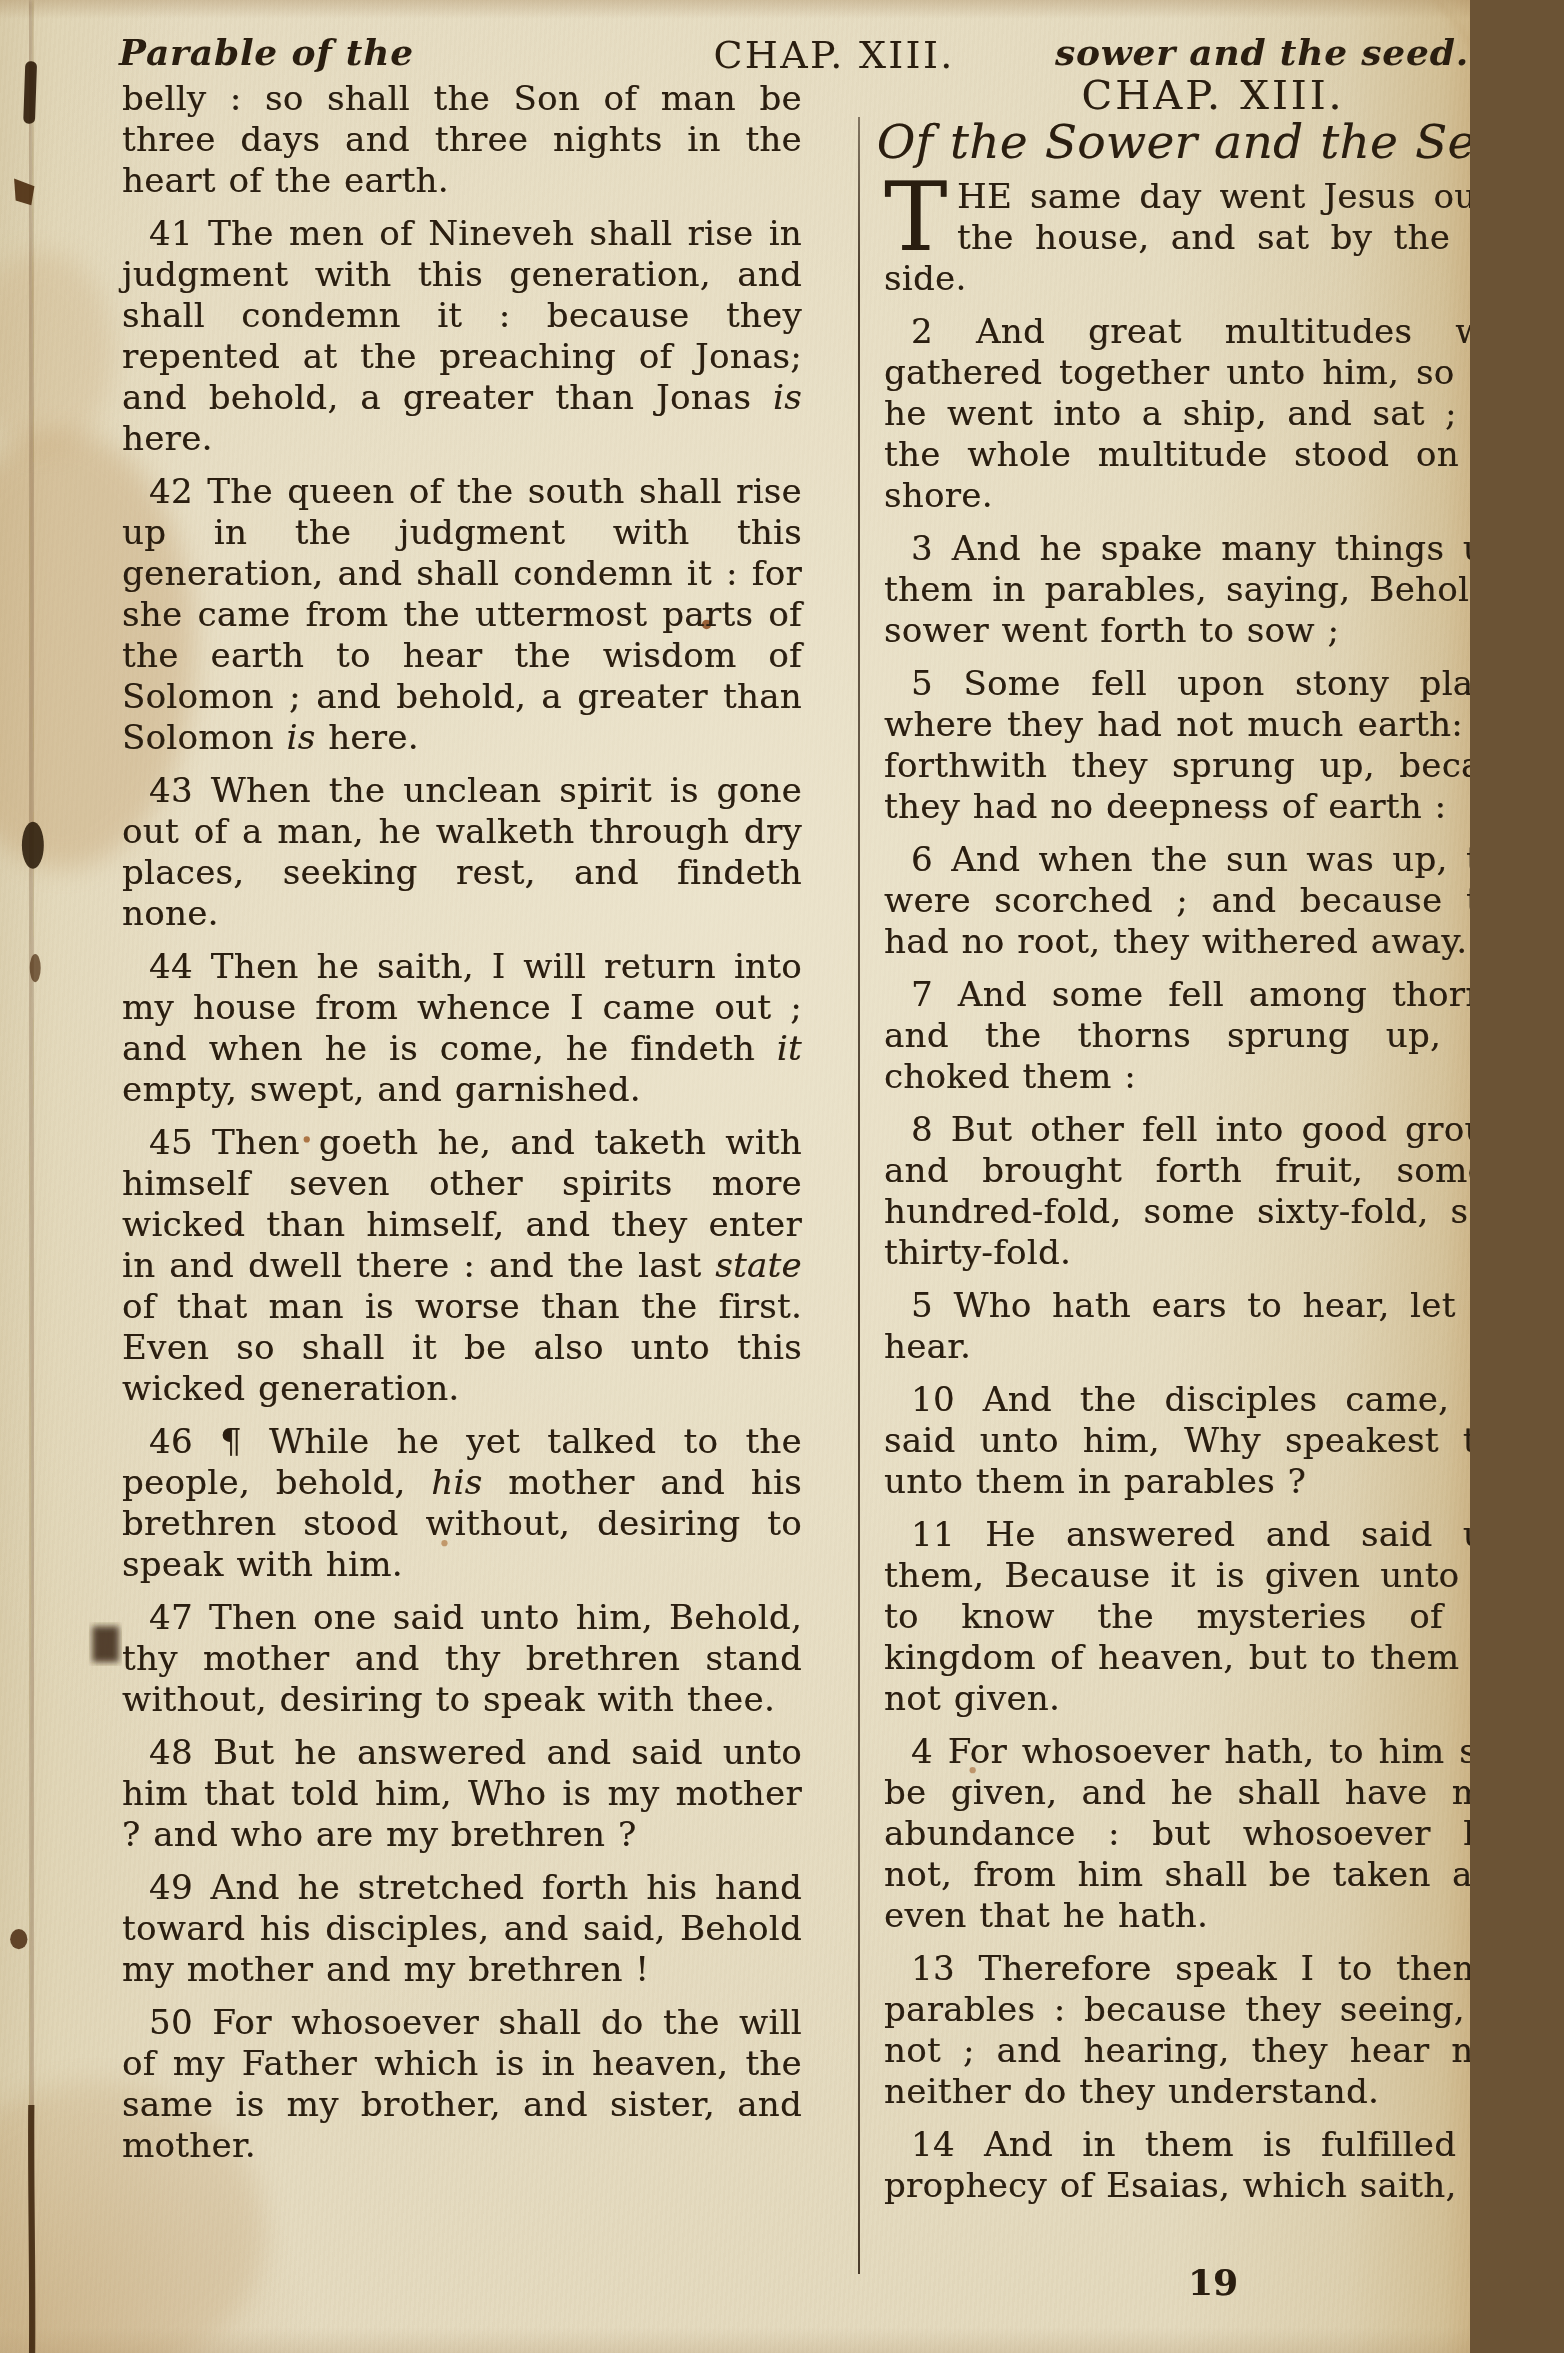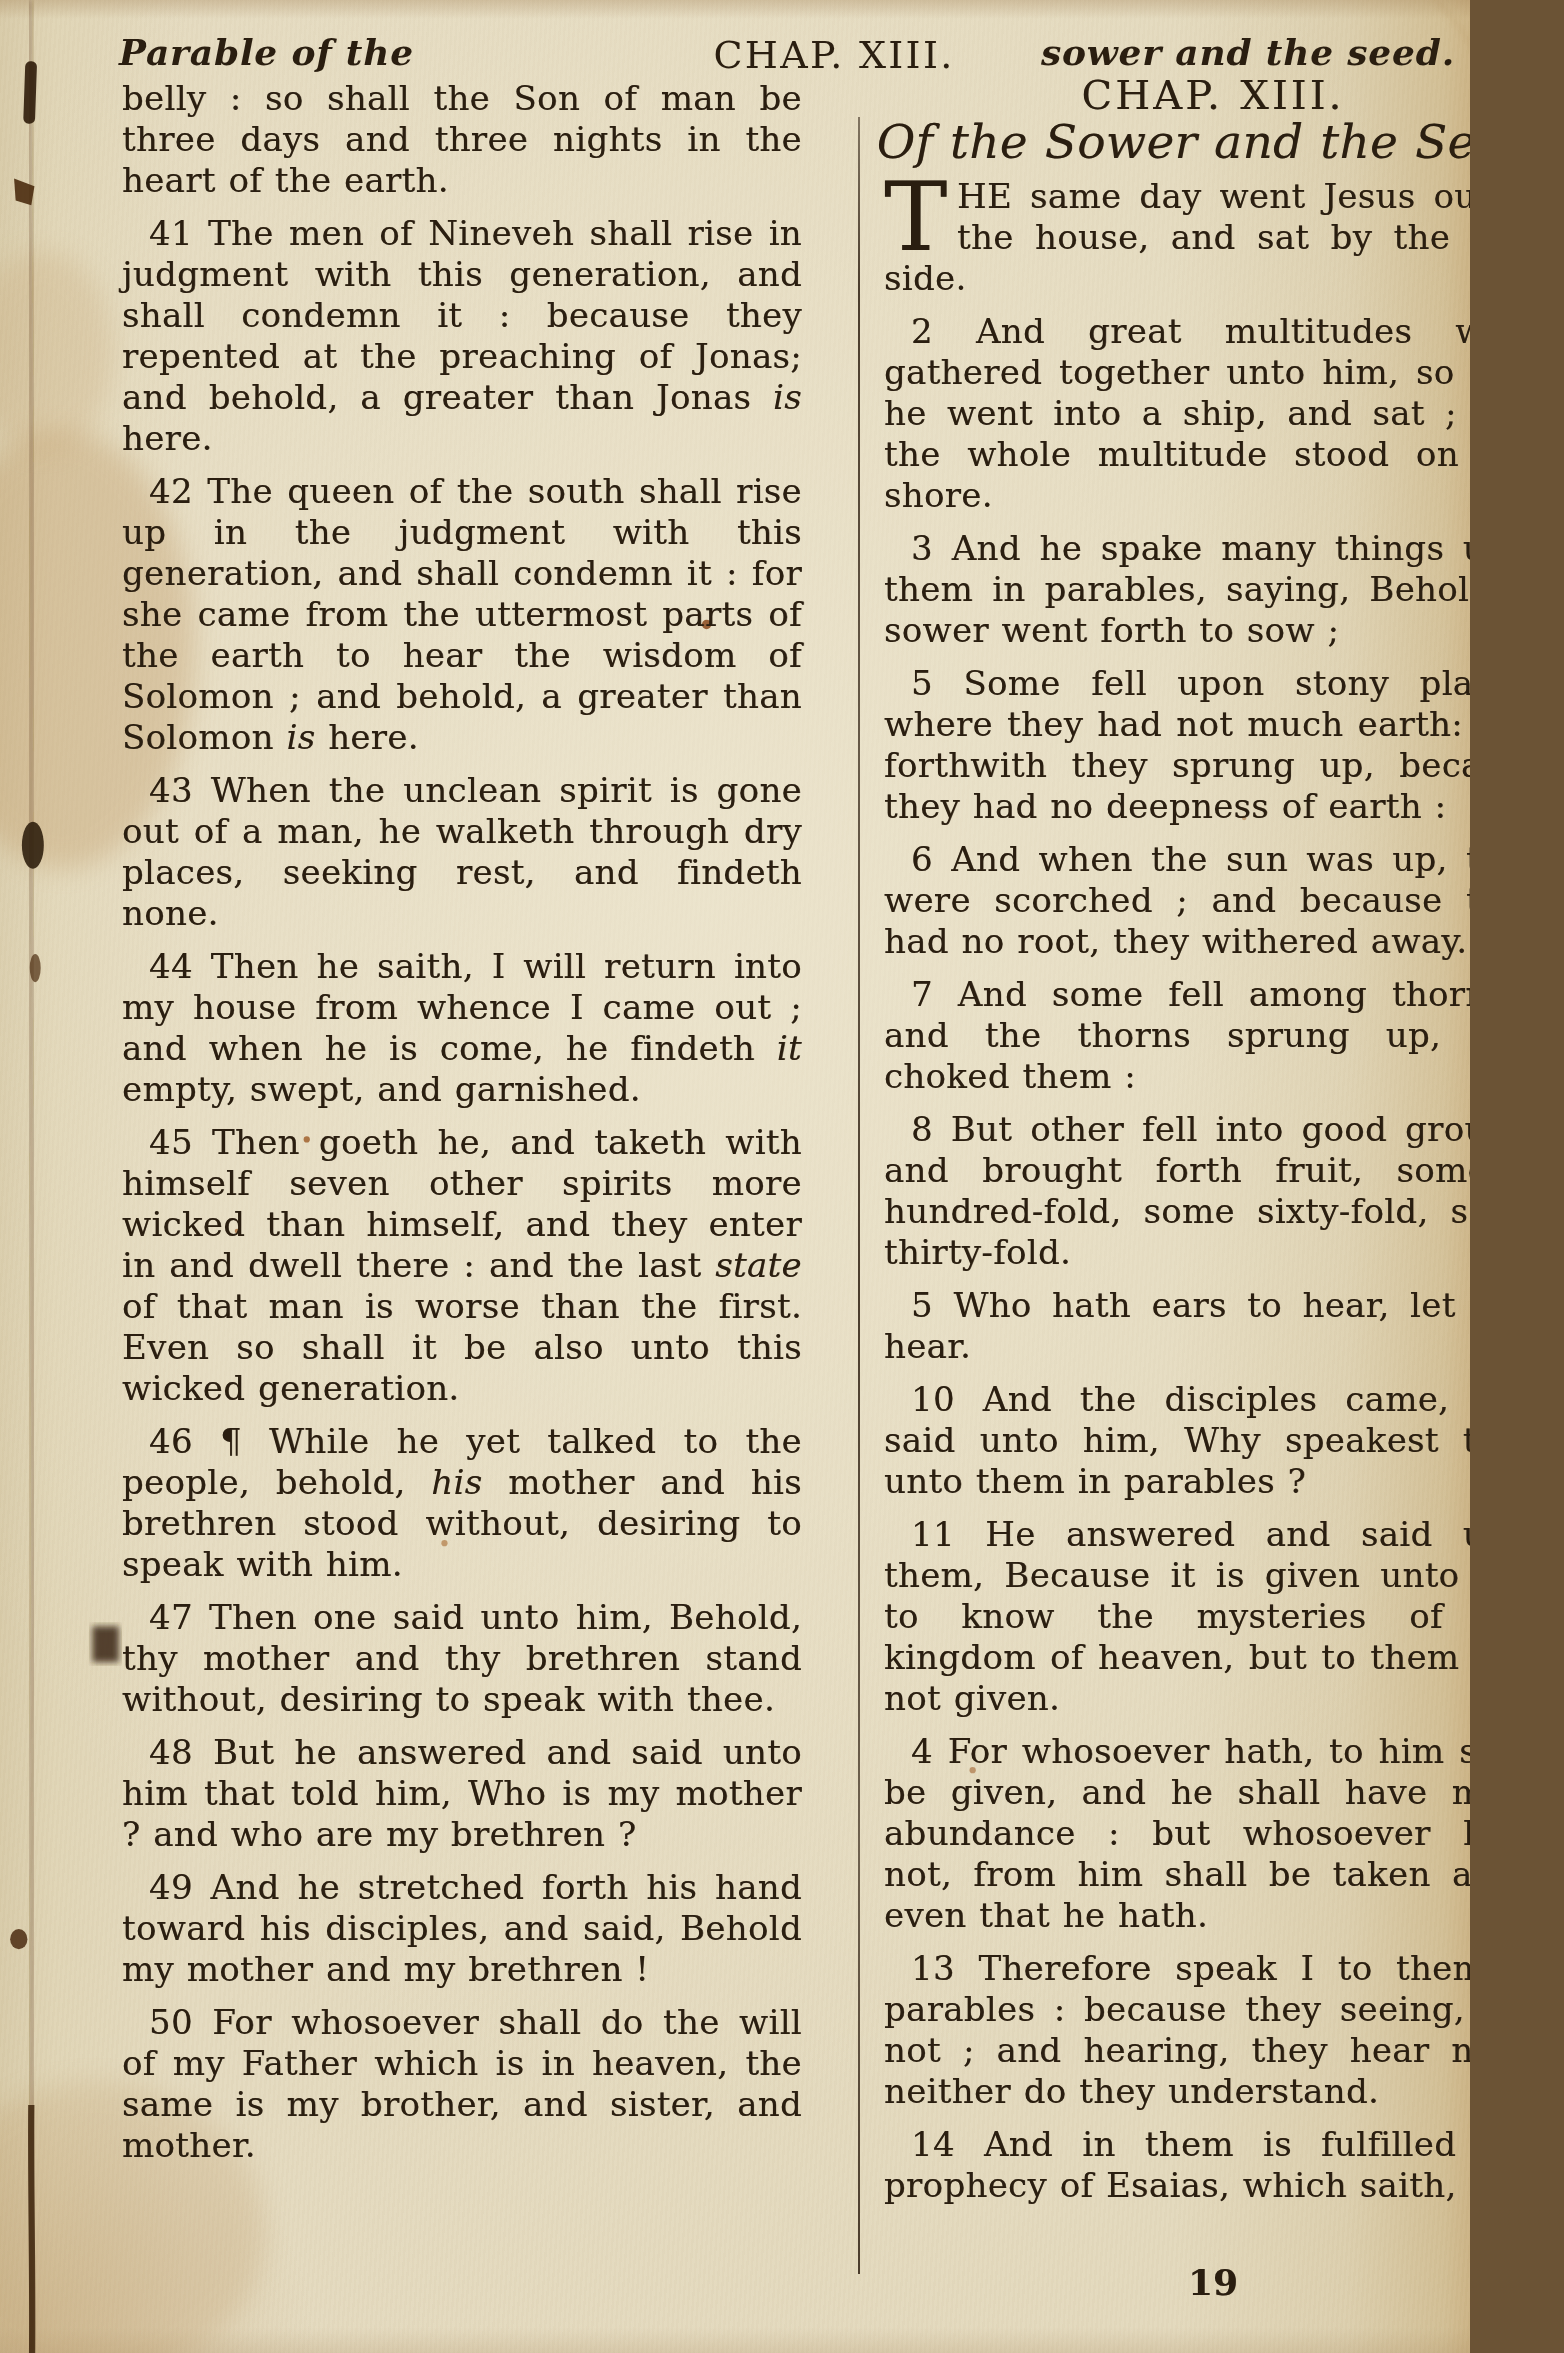--- a/index.html
+++ b/index.html
@@ -20,21 +20,21 @@
         #dccfae 1346px, #d2bf95 1444px, #c3a471 1506px, #ac8351 1548px, #9e7443 1565px);
   }
   .artifacts{position:absolute;inset:0;z-index:1;pointer-events:none;}
   .content{position:absolute;inset:0;z-index:2;}
 
   
   .runhead{position:absolute;top:31px;left:0;right:0;height:50px;font-size:36px;}
   .rh-left{position:absolute;left:119px;top:0;font-style:italic;font-weight:700;letter-spacing:0.8px;}
   .rh-center{position:absolute;left:834px;top:1.6px;transform:translateX(-50%);
              font-size:38px;letter-spacing:2.3px;font-weight:400;}
-  .rh-right{position:absolute;right:15px;top:0;font-style:italic;font-weight:700;letter-spacing:0.8px;}
+  .rh-right{position:absolute;right:1px;top:0;font-style:italic;font-weight:700;letter-spacing:0.8px;}
 
   
   .col{position:absolute;top:66px;font-size:34px;line-height:41px;
        text-align:justify;hyphens:auto;-webkit-hyphens:auto;
        word-spacing:1.6px;letter-spacing:0.3px;
        text-shadow:0.3px 0.4px 0.5px rgba(42,30,16,0.55);}
   .col-left{left:110px;width:704px;}
   .col-right{left:872px;width:682px;}
   .divider{position:absolute;left:858px;top:117px;width:2.3px;height:2157px;z-index:2;
            background:linear-gradient(to bottom,

